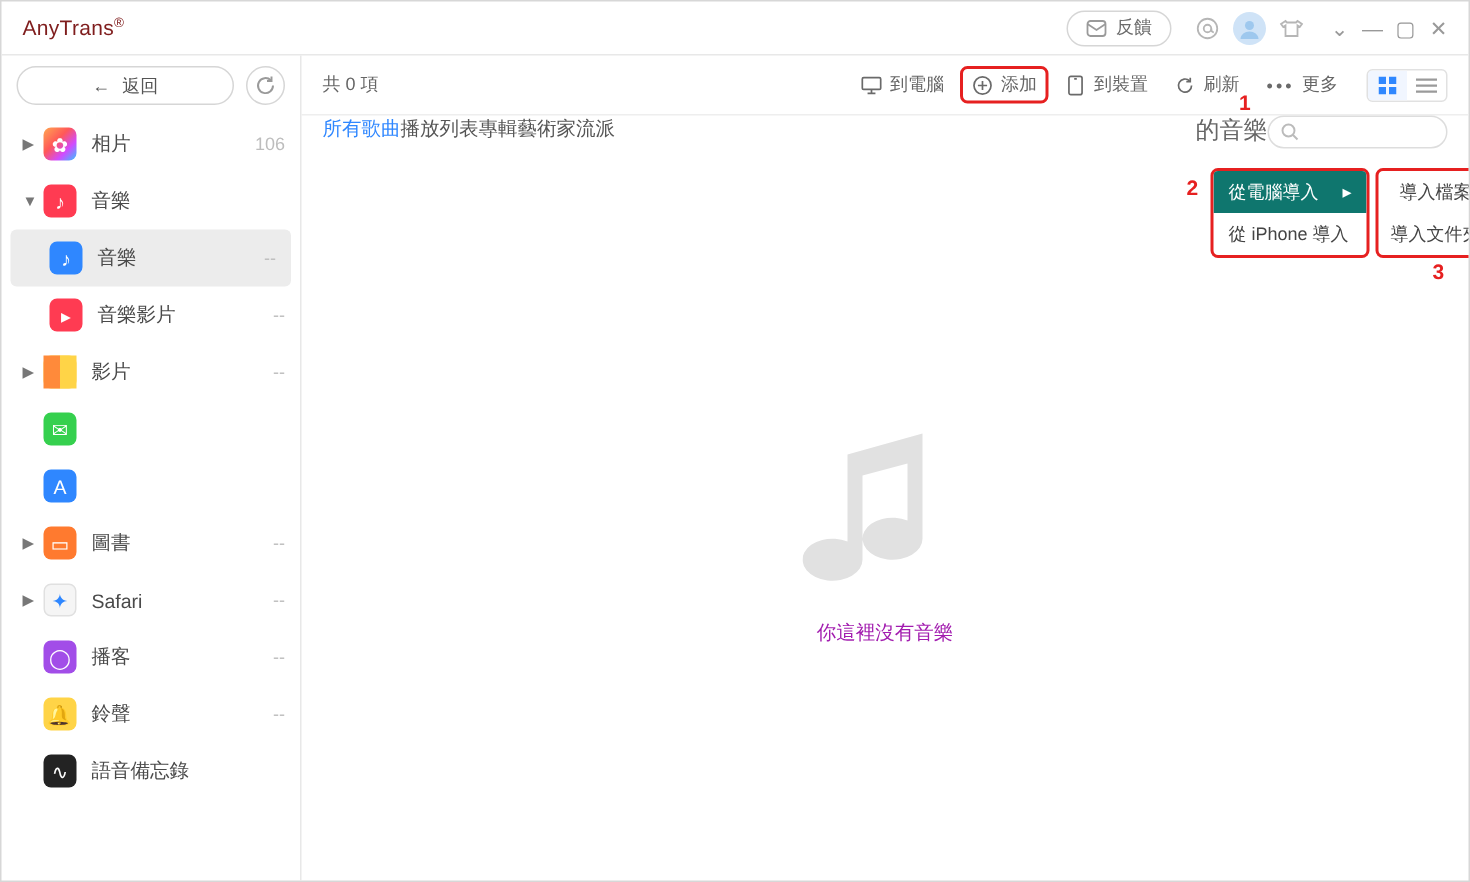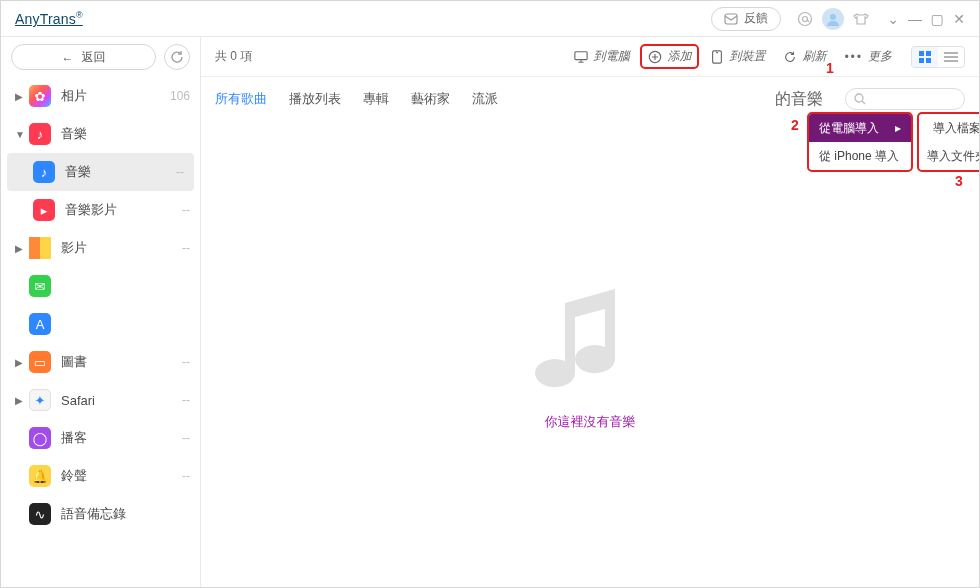--- a/index.html
+++ b/index.html
@@ -1,19 +1,19 @@
 <!DOCTYPE html>
 <html><head>
 <meta charset="utf-8">
 <style>
 * { box-sizing: border-box; margin: 0; padding: 0; font-family: -apple-system, "Segoe UI", "Microsoft YaHei", "PingFang TC", sans-serif; }
 body { width: 980px; height: 588px; overflow: hidden; background: #fff; border: 1px solid #d7d7d7; position: relative; }
 
 .titlebar { height: 36px; display: flex; align-items: center; padding: 0 10px; border-bottom: 1px solid #e8e8e8; }
-.titlebar .appname { font-size: 14px; color: #0c4a6e; font-weight: 500; margin-left: 4px; letter-spacing: .2px; text-decoration: underline;}
+.titlebar .appname { font-size: 14px; color: #7f1d1d; font-weight: 500; margin-left: 4px; letter-spacing: .2px;}
 .titlebar .appname sup { font-size: 9px; }
 .titlebar .spacer { flex: 1; }
 .feedback-btn { display: flex; align-items: center; gap: 6px; border: 1px solid #d6d6d6; border-radius: 14px; height: 24px; padding: 0 12px; font-size: 12px; color: #6a6a6a; margin-right: 10px; cursor: pointer; }
 .round-icon { width: 22px; height: 22px; border-radius: 50%; display: flex; align-items: center; justify-content: center; color: #b6b6b6; margin: 0 3px; cursor: pointer; }
 .round-icon.user { background: #cfe3f7; color: #8db8e2; }
 .win-ctrl { display: flex; align-items: center; margin-left: 8px; gap: 2px; }
 .win-ctrl span { width: 20px; height: 20px; display: flex; align-items: center; justify-content: center; color: #999; font-size: 14px; cursor: pointer; }
 
 .main { display: flex; height: 551px; }
 .sidebar { width: 200px; border-right: 1px solid #e8e8e8; display: flex; flex-direction: column; }
@@ -43,43 +43,43 @@
 .ic-app { background: #2f87ff; }
 .ic-book { background: #ff7a2f; }
 .ic-safari { background: #f5f5f5; color: #2f87ff !important; border:1px solid #e0e0e0;}
 .ic-podcast { background: #a24de8; }
 .ic-ring { background: #ffd447; color:#fff; }
 .ic-voice { background: #232323; color: #ff3b3b; }
 
 .content { flex: 1; display: flex; flex-direction: column; position: relative; }
 .toolbar { height: 40px; border-bottom: 1px solid #eee; display: flex; align-items: center; padding: 0 14px; font-size: 12px; color: #666; gap: 4px; }
 .toolbar .count-label { flex: 1; }
-.tb-btn { display: flex; align-items: center; gap: 5px; padding: 4px 7px; border-radius: 4px; cursor: pointer; font-style: italic; }
+.tb-btn { display: flex; align-items: center; gap: 5px; padding: 4px 7px; border-radius: 4px; cursor: pointer; }
 .tb-btn svg { width: 14px; height: 14px; }
 .tb-add { border: 2px solid #e62020; border-radius: 5px; padding: 2px 6px; }
 .view-toggle { display: flex; border: 1px solid #e1e1e1; border-radius: 4px; overflow: hidden; margin-left: 8px; }
 .view-toggle span { width: 26px; height: 20px; display: flex; align-items: center; justify-content: center; color: #9a9a9a; cursor: pointer; }
 .view-toggle span.active { color: #2f87ff; background: #f1f6ff; }
 
-.tabs-row { height: 44px; display: flex; align-items: center; padding: 0 14px; gap: 22px; font-size: 13px; color: #555; }
+.tabs-row { height: 44px; display: flex; padding: 0 14px; font-size: 13px; color: #555; }
 .tabs-row .tab { cursor: pointer; }
 .tabs-row .tab.active { color: #2f87ff; font-weight: 500; }
 .tabs-row .flex1 { flex: 1; }
 .tabs-row .rightlabel { color: #666; font-size: 16px; }
 .search-pill { width: 120px; height: 22px; border: 1px solid #ddd; border-radius: 11px; display: flex; align-items: center; padding: 0 8px; }
 .search-pill svg { width: 12px; height: 12px; color: #bbb; }
 
 .empty { flex: 1; display: flex; flex-direction: column; align-items: center; justify-content: center; color: #c6c6c6; }
 .empty .big-note { font-size: 90px; line-height: 1; color: #e1e1e1; margin-bottom: 14px; }
 .empty .msg { font-size: 13px; color: #a21caf; }
 
 
 .menu1 { position: absolute; top: 75px; left: 606px; width: 106px; border: 2px solid #e62020; border-radius: 5px; background: #fff; overflow: hidden; z-index: 10; }
 .menu1 .mrow { height: 28px; display: flex; align-items: center; padding: 0 10px; font-size: 12px; color: #444; cursor: pointer; justify-content: space-between;}
-.menu1 .mrow.sel { background: #701a75; color: #fff; }
+.menu1 .mrow.sel { background: #0f766e; color: #fff; }
 .menu2 { position: absolute; top: 75px; left: 716px; width: 80px; border: 2px solid #e62020; border-radius: 5px; background: #fff; overflow: hidden; z-index: 10; }
 .menu2 .mrow { height: 28px; display: flex; align-items: center; justify-content: center; font-size: 12px; color: #444; cursor: pointer; }
 .anno { position: absolute; color: #e62020; font-size: 14px; font-weight: bold; z-index: 11; }
 .anno1 { top: 23px; left: 625px; }
 .anno2 { top: 80px; left: 590px; }
 .anno3 { top: 136px; left: 754px; }
 
 svg { display: block; }
 </style>
 </head>

